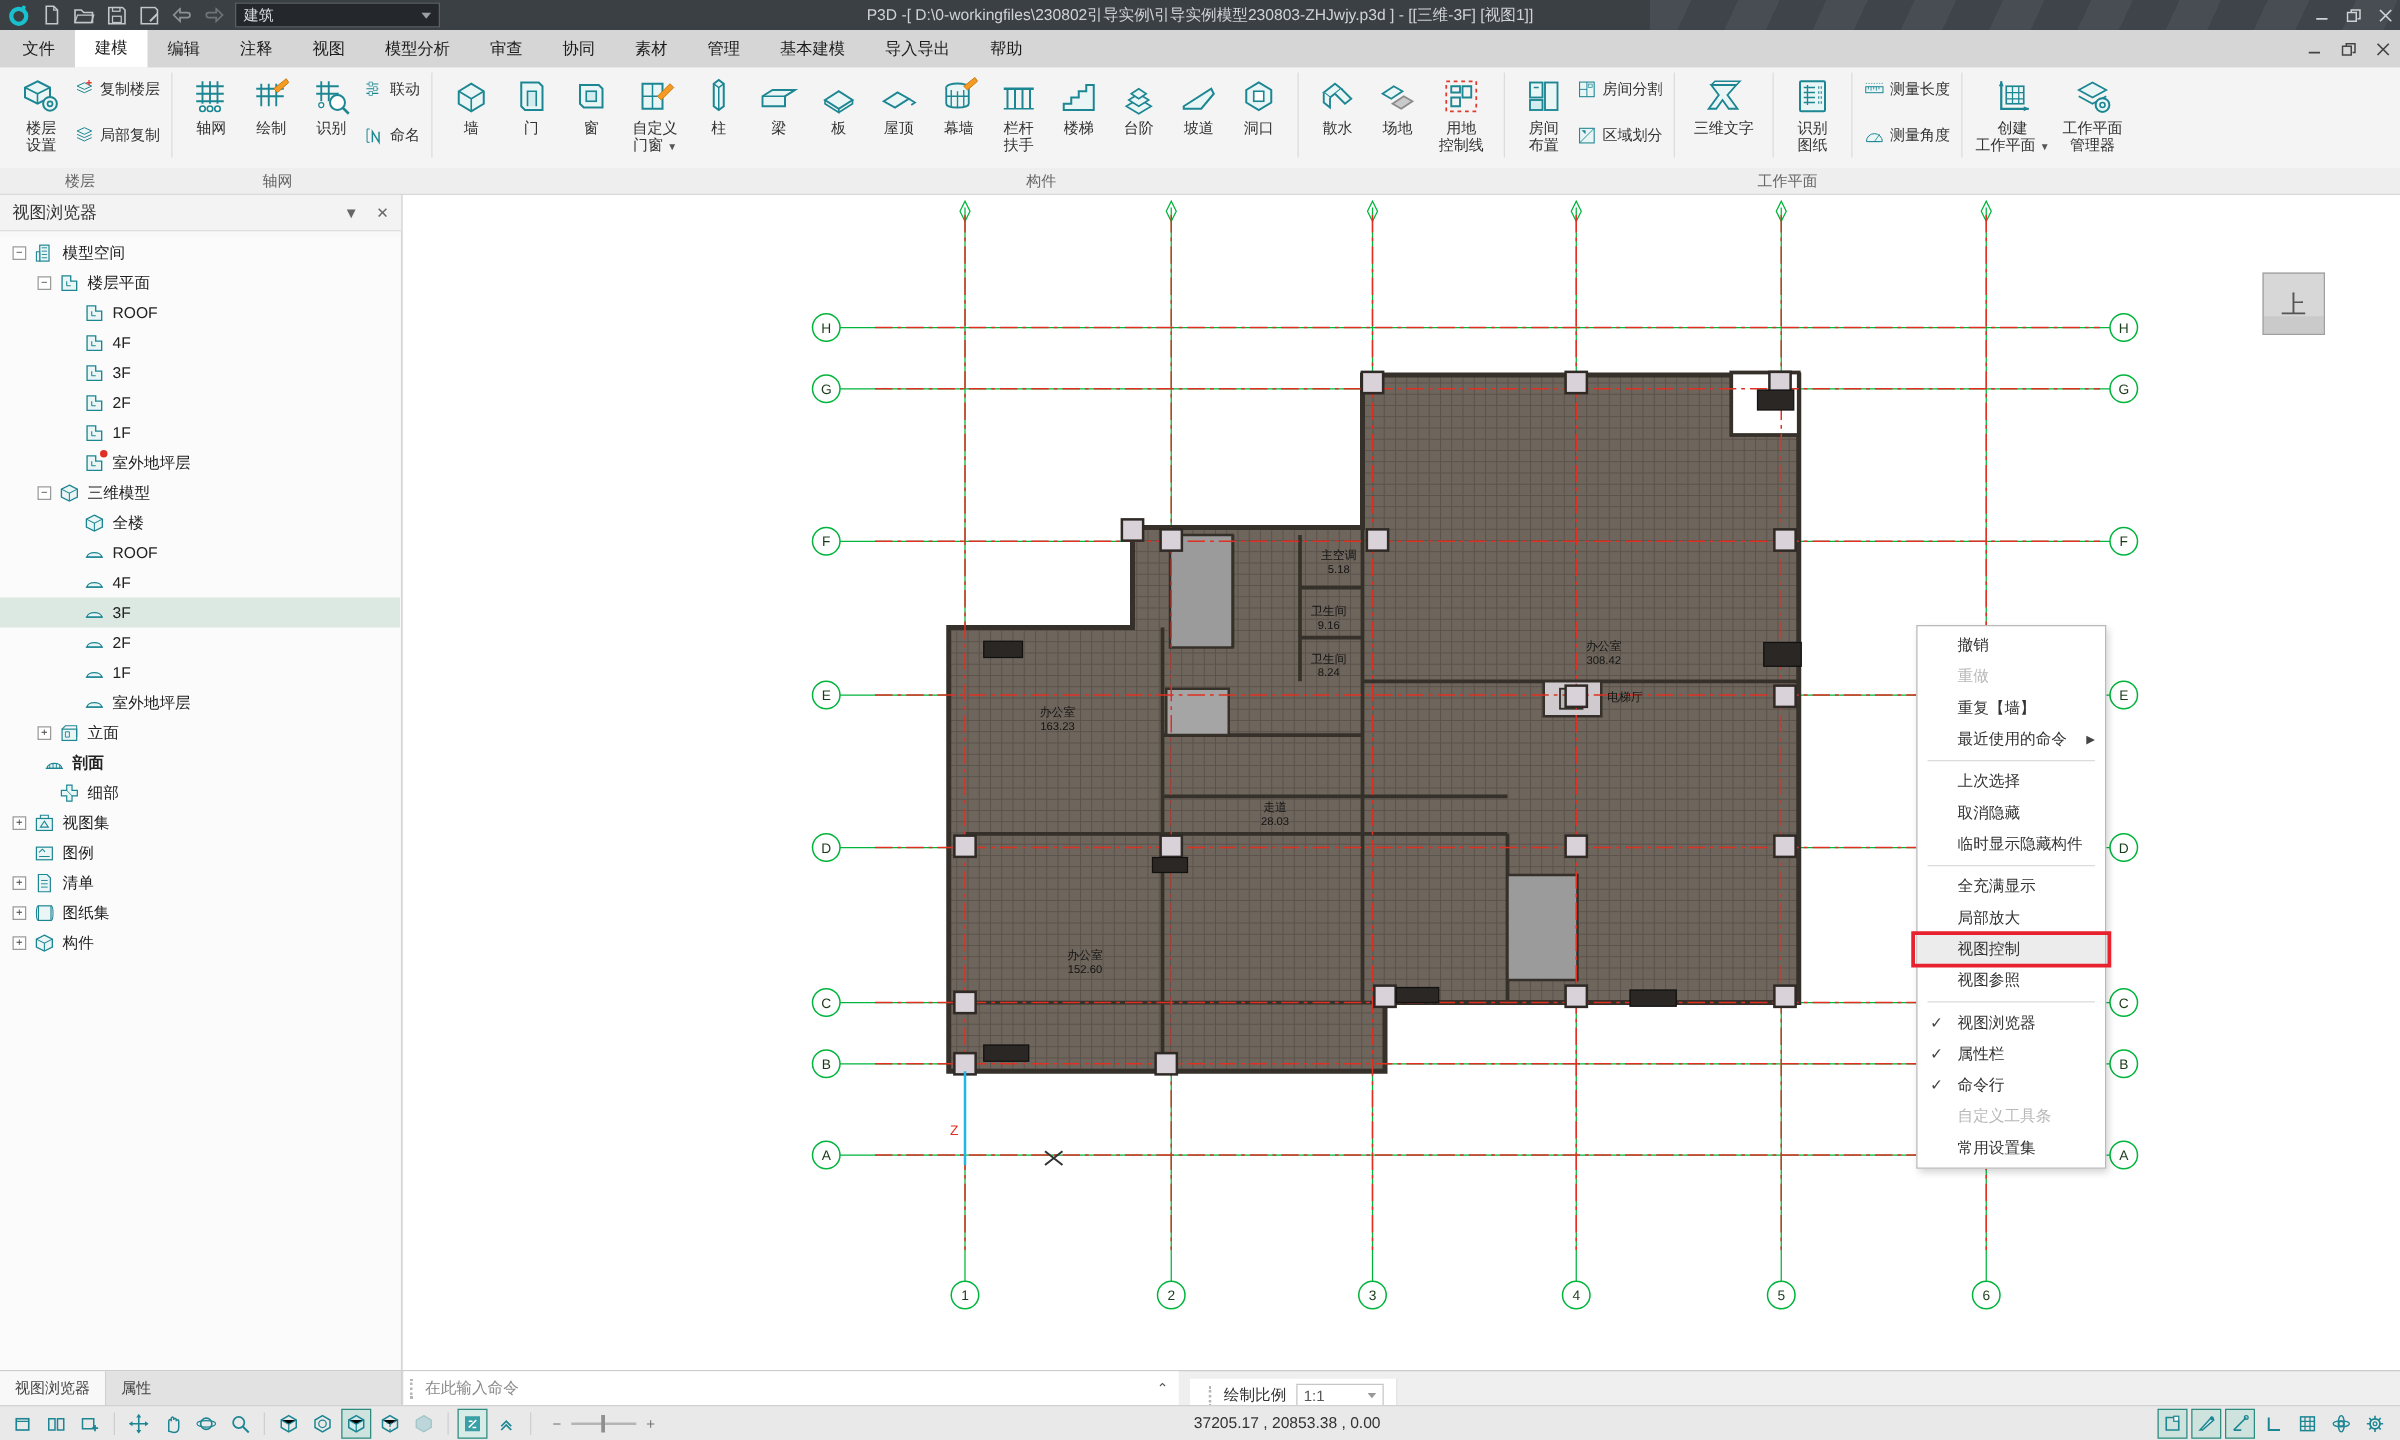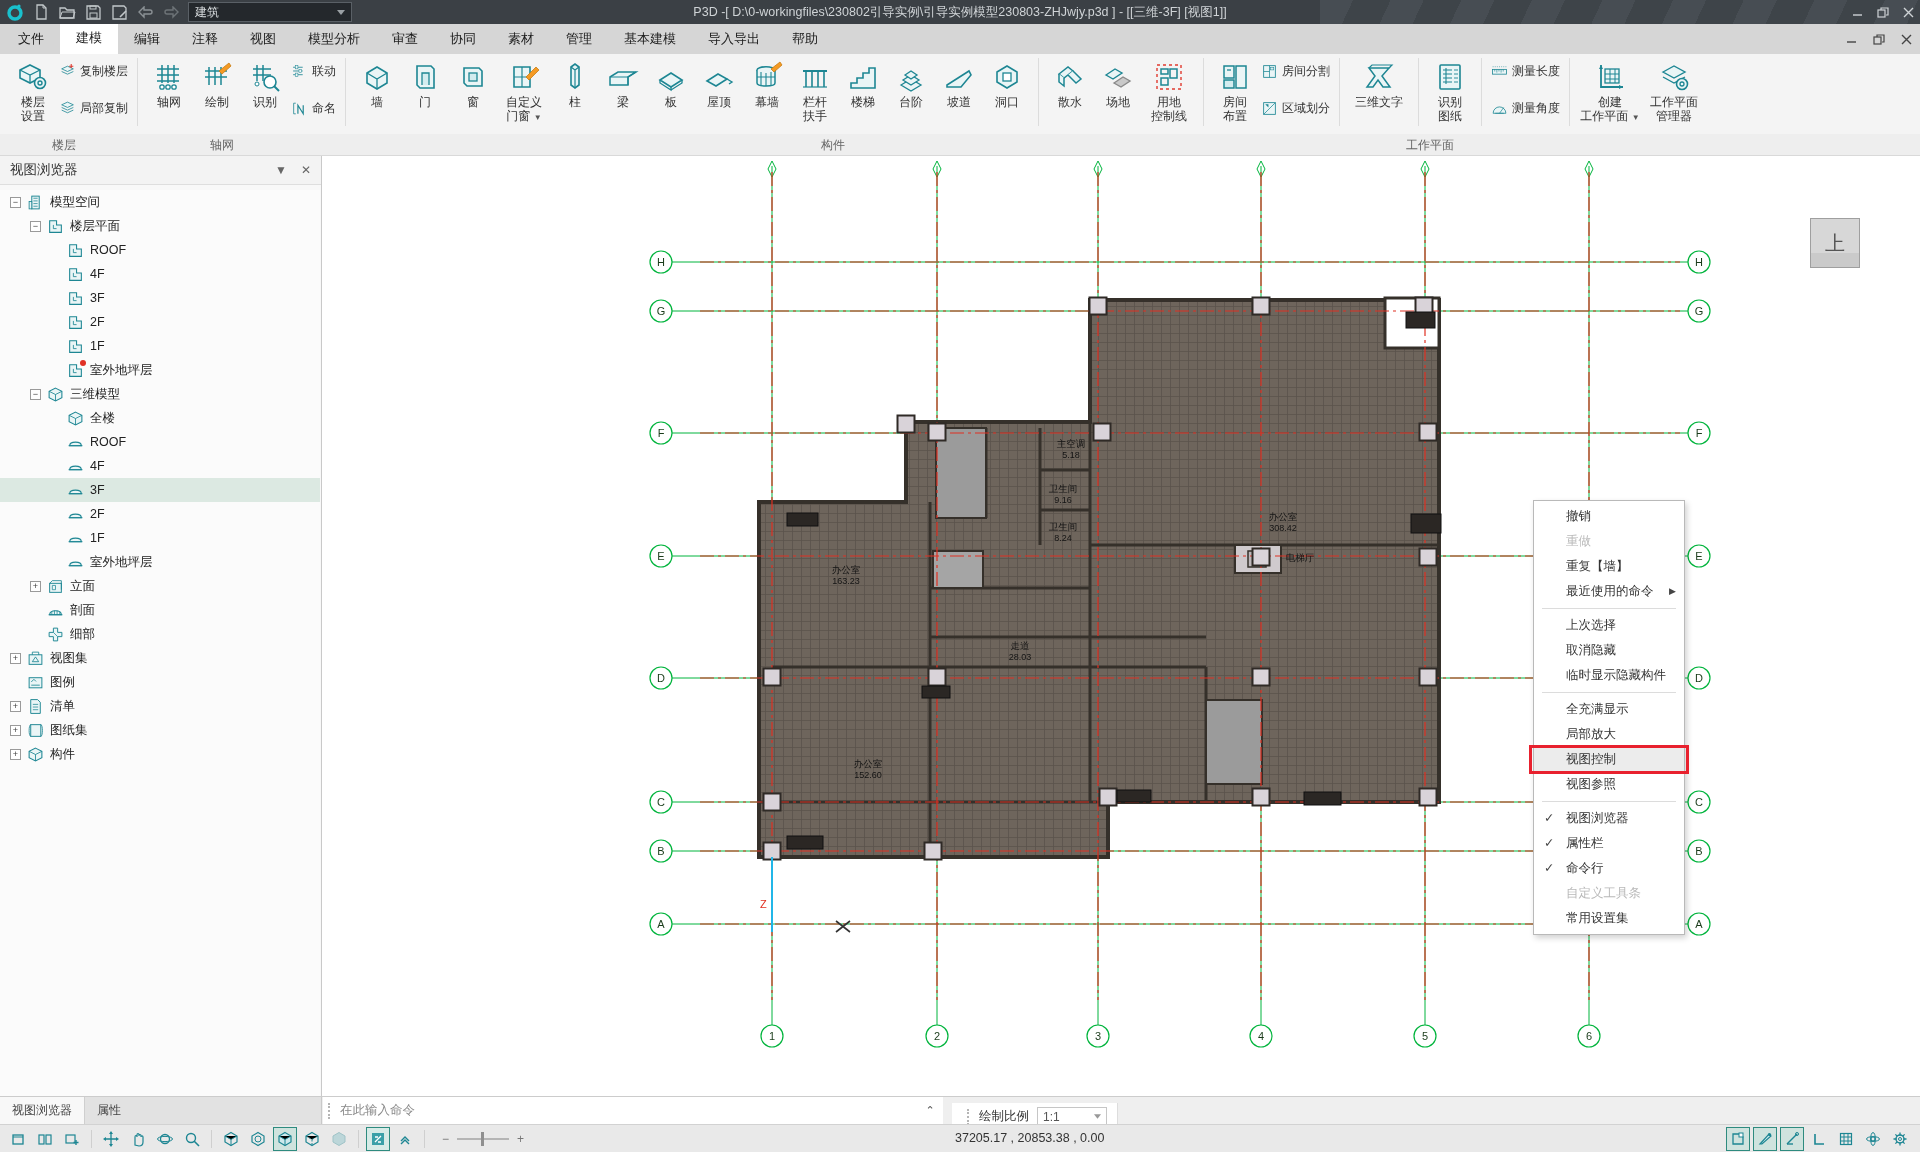--- a/index.html
+++ b/index.html
@@ -748,21 +748,21 @@
         </div>
         <div class="tree-row" style="padding-left: 30px;">
           <span class="exp ">+</span>
           <span class="ticon"><svg width="17" height="17" viewBox="0 0 32 32">
               <rect x="5" y="10" width="22" height="17" fill="#eaf5f6" stroke="#1d8693" stroke-width="1.8"></rect>
               <path d="M5 10l5-5h17v17" fill="none" stroke="#1d8693" stroke-width="1.6"></path>
               <path d="M10 14h6v8h-6z" fill="none" stroke="#1d8693" stroke-width="1.4"></path>
             </svg></span>
           <span>立面</span>
         </div>
-        <div class="tree-row" style="padding-left: 30px;">
+        <div class="tree-row" style="padding-left: 18px; font-weight: bold;">
           <span class="exp none"></span>
           <span class="ticon"><svg width="17" height="17" viewBox="0 0 32 32">
               <path d="M5 24c0-10 22-10 22 0z" fill="#eaf5f6" stroke="#1d8693" stroke-width="2"></path>
               <path d="M9 24v-6M14 24v-8M19 24v-8M24 24v-6" stroke="#1d8693" stroke-width="1.4"></path>
               <path d="M3 24h26" stroke="#1d8693" stroke-width="2"></path>
             </svg></span>
           <span>剖面</span>
         </div>
         <div class="tree-row" style="padding-left: 30px;">
           <span class="exp none"></span>

